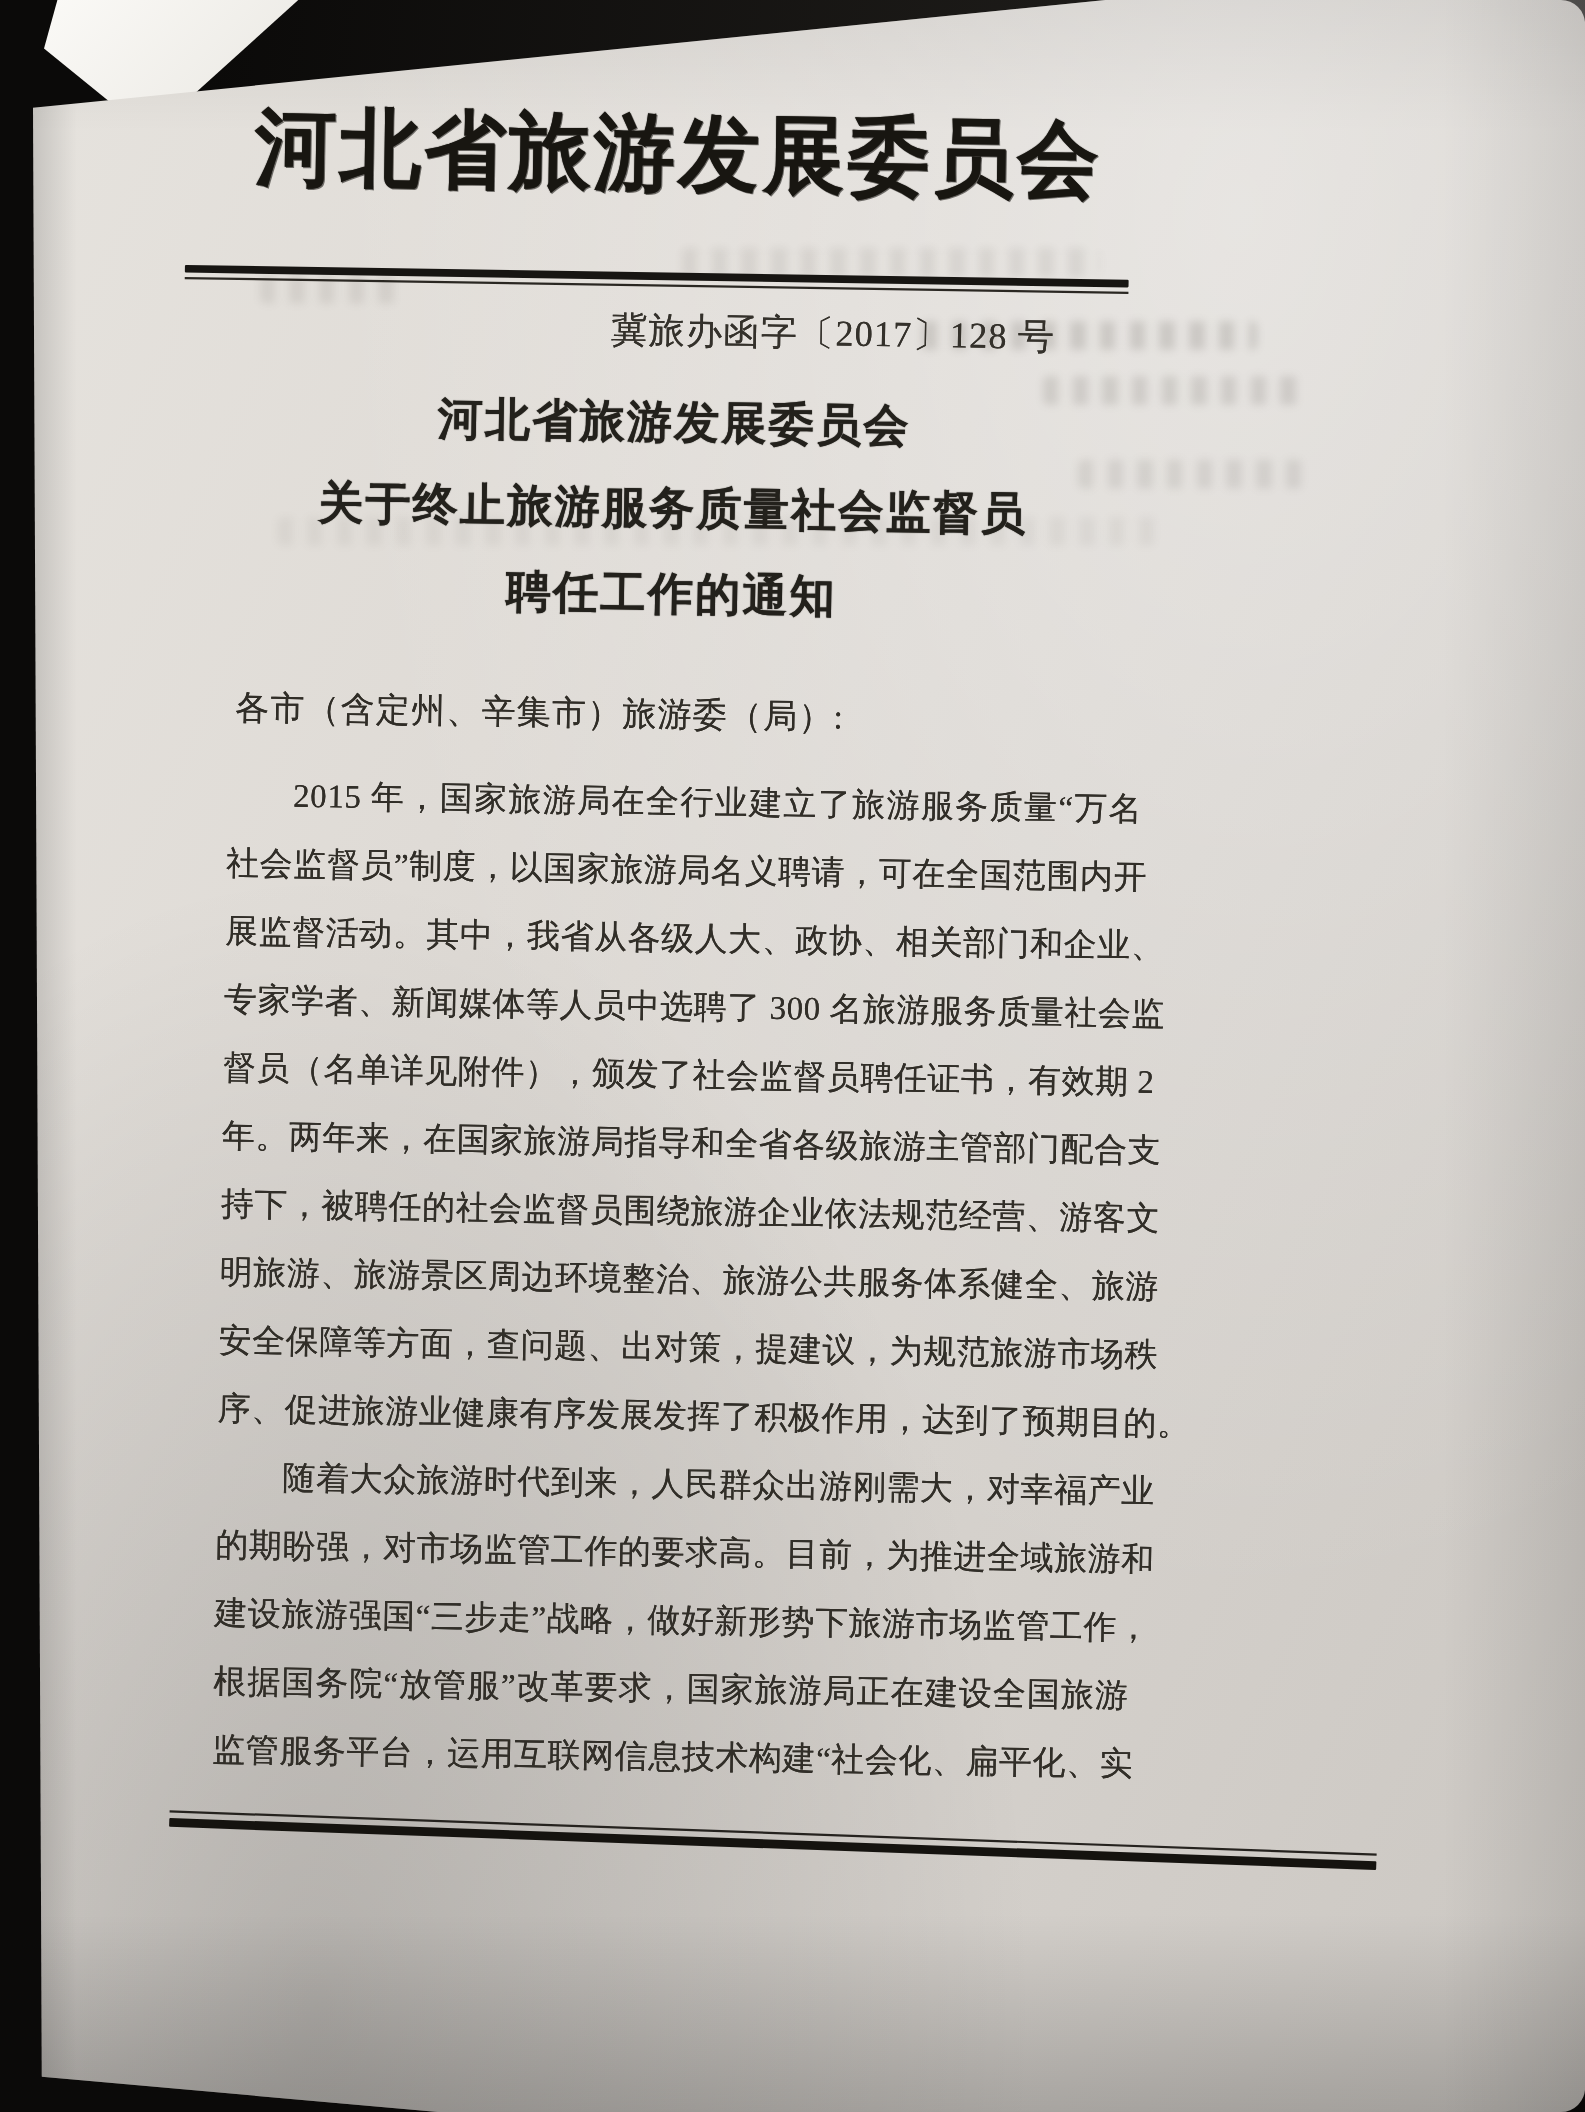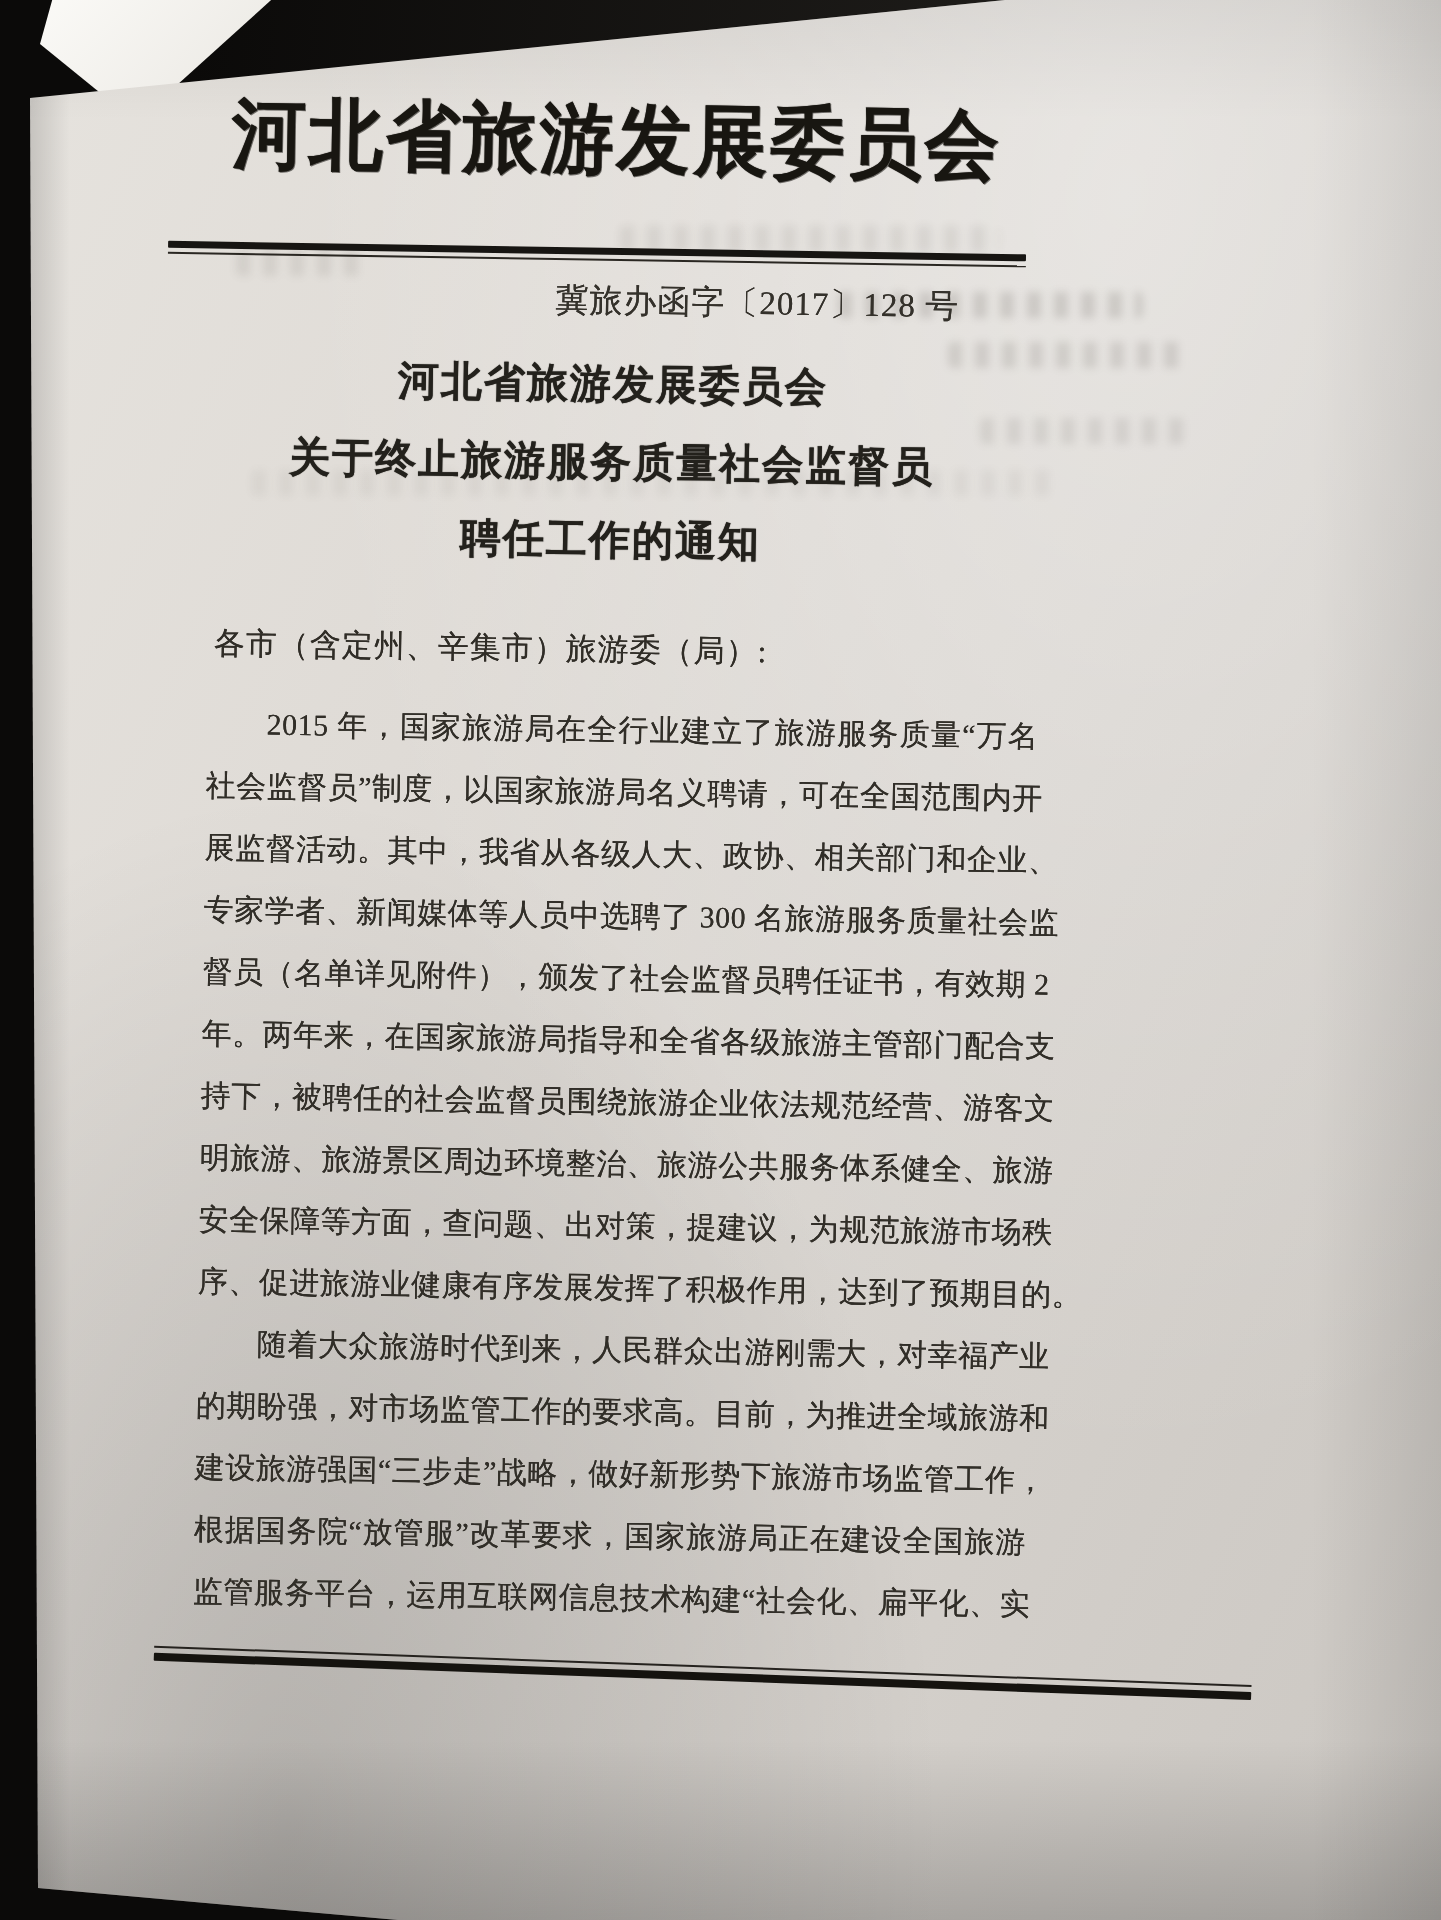--- a/index.html
+++ b/index.html
@@ -15,20 +15,21 @@
     position:absolute;left:40px;top:-8px;width:240px;height:130px;
     background:linear-gradient(135deg,#fbfaf7 0%,#eceae5 80%);
     clip-path:polygon(6% 0,100% 0,40% 100%,0 40%);
     z-index:1;
   }
   
   .paper{
     position:absolute;inset:0;z-index:2;
     background:linear-gradient(115deg,#e6e3de 0%,#dfdbd6 32%,#d6d2cd 62%,#cbc7c2 100%);
     clip-path:polygon(30px 98px, 1005px 0, 1441px 0, 1441px 1920px, 398px 1920px, 38px 1888px);
+    border-radius:22px;
   }
   .paper-shade{
     position:absolute;inset:0;pointer-events:none;
     background:
       radial-gradient(ellipse at 78% 10%, rgba(255,255,255,.38), transparent 52%),
       linear-gradient(90deg, rgba(0,0,0,.24), transparent 70px),
       linear-gradient(270deg, rgba(0,0,0,.10), transparent 130px),
       linear-gradient(0deg, rgba(0,0,0,.20), transparent 180px),
       linear-gradient(180deg, rgba(0,0,0,.08), transparent 120px),
       radial-gradient(ellipse at 20% 95%, rgba(0,0,0,.18), transparent 40%);

